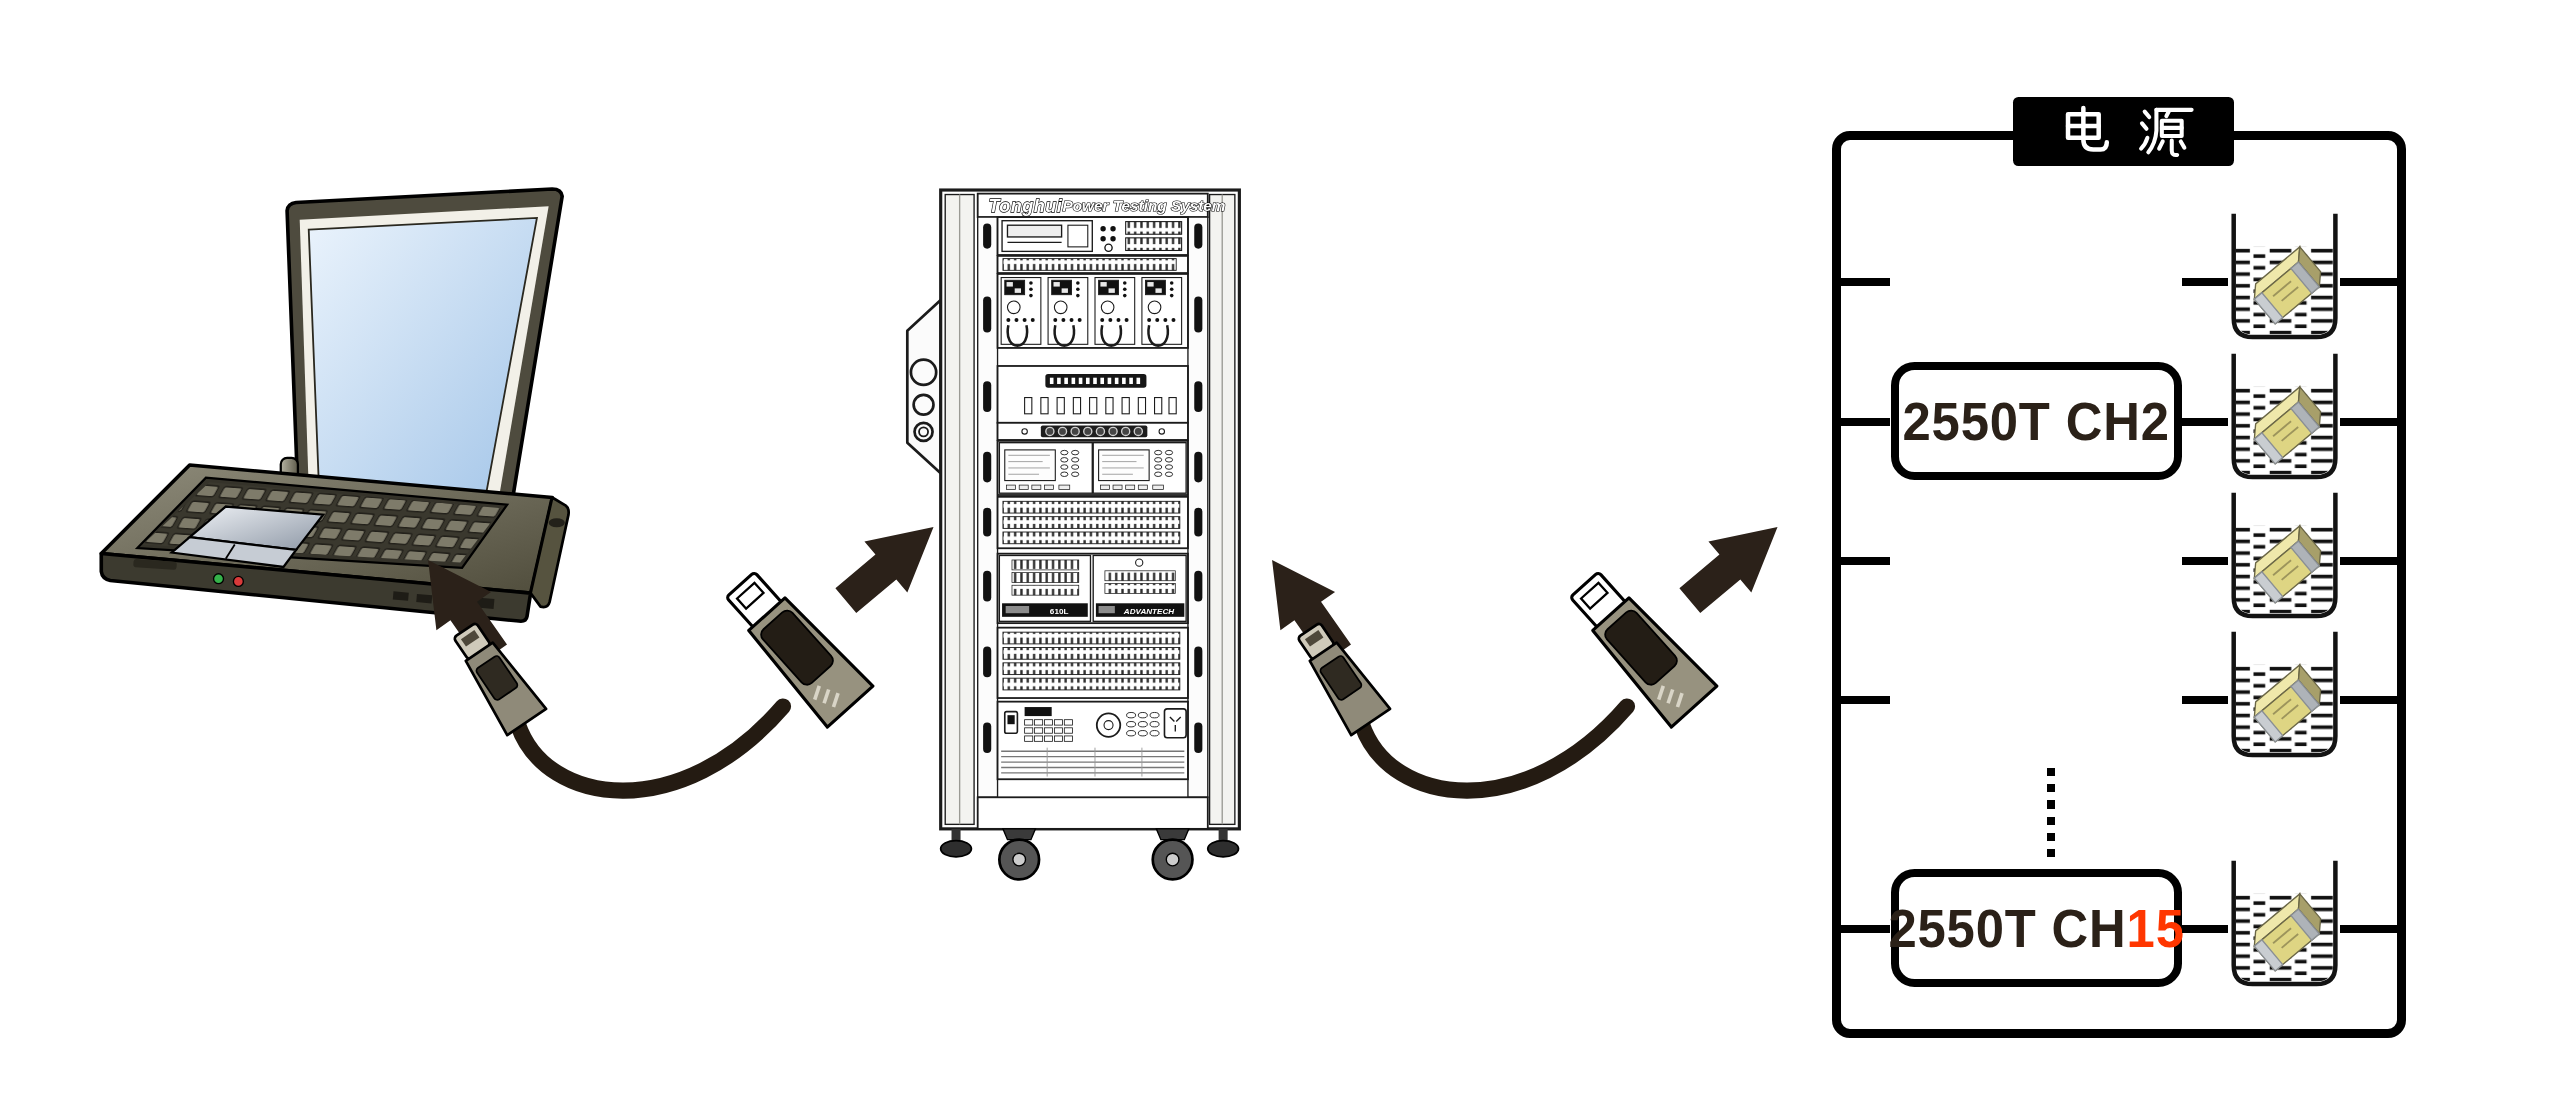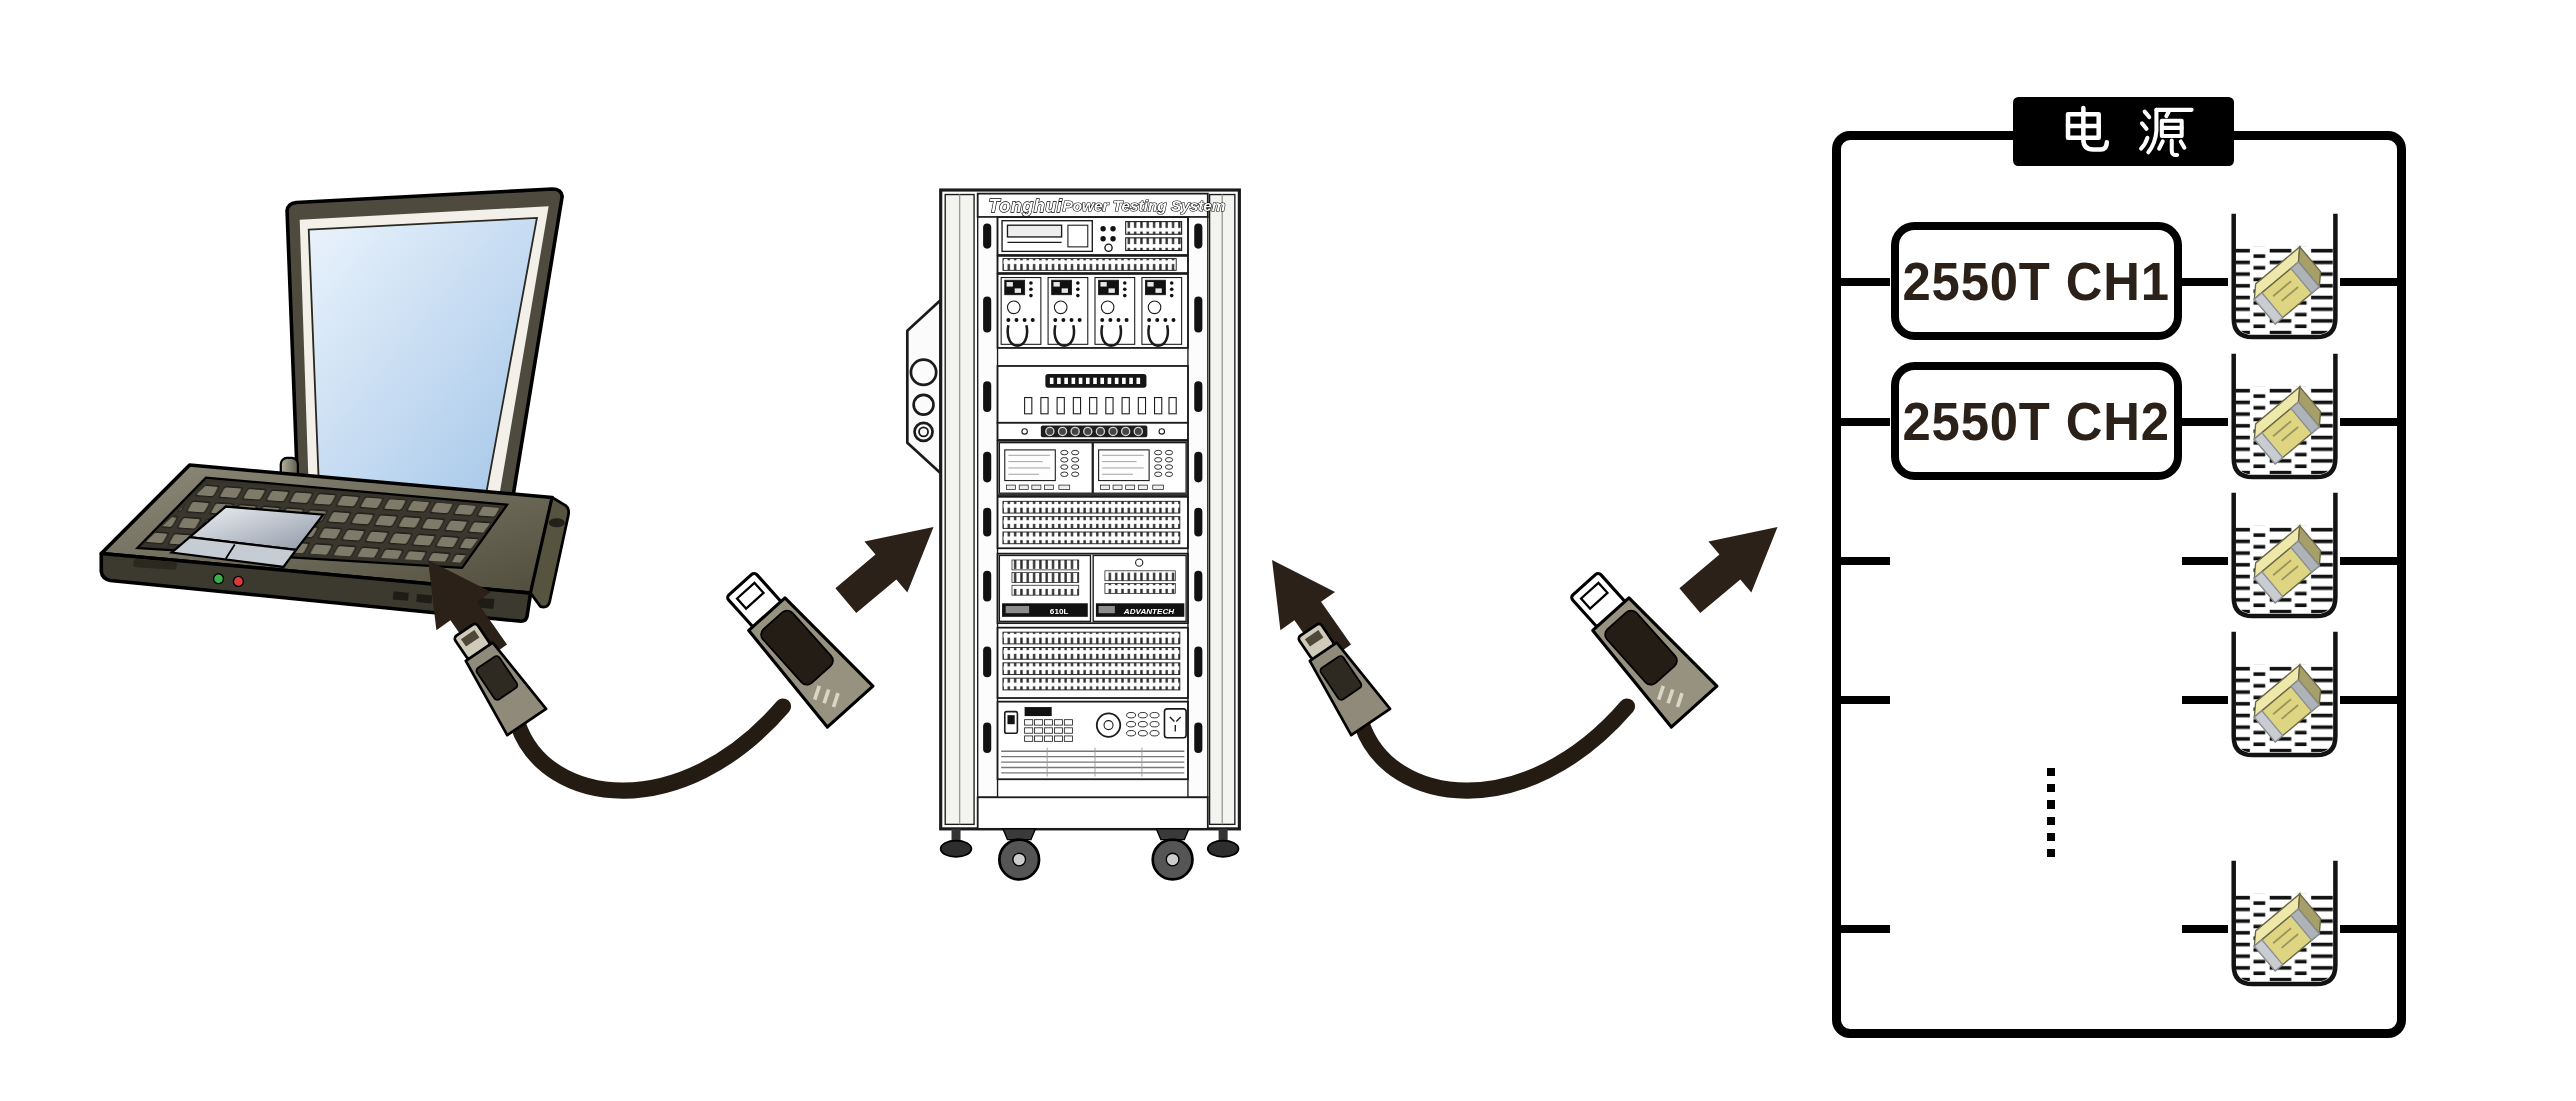--- a/index.html
+++ b/index.html
@@ -497,23 +497,20 @@
         <path d="M-7,-13 H15 V4 H-7 Z"></path>
           <path d="M-7,-5 H15"></path>
         <path d="M4,9 V20 Q4,26 10,25"></path>
           <path d="M-6,10 L-10,18"></path>
           <path d="M14,10 L18,17"></path>
       </g>
     </svg>
   </div>
 
   <div class="stub" style="left:1839px;top:278px;width:51px"></div>
-  <div class="ch-box" style="top:222px">
-    <span class="ch-label"><span>2550T CH</span><span>1</span></span>
-  </div>
   <div class="stub" style="left:2182px;top:278px;width:46px"></div>
   <svg class="abs" style="left:2227px;top:212px" width="116" height="135" viewBox="0 0 128 150">
       <use href="#beaker"></use>
     </svg>
   <div class="stub" style="left:2340px;top:278px;width:59px"></div>
 
   <div class="stub" style="left:1839px;top:418px;width:51px"></div>
   <div class="ch-box" style="top:362px">
     <span class="ch-label"><span>2550T CH</span><span>2</span></span>
   </div>
@@ -533,20 +530,23 @@
   <div class="stub" style="left:1839px;top:696px;width:51px"></div>
   <div class="stub" style="left:2182px;top:696px;width:46px"></div>
   <svg class="abs" style="left:2227px;top:630px" width="116" height="135" viewBox="0 0 128 150">
       <use href="#beaker"></use>
     </svg>
   <div class="stub" style="left:2340px;top:696px;width:59px"></div>
 
   <div class="dots-v"></div>
 
   <div class="stub" style="left:1839px;top:925px;width:51px"></div>
+  <div class="ch-box" style="top:869px">
+    <span class="ch-label"><span>2550T CH</span><span class="hot">15</span></span>
+  </div>
   <div class="stub" style="left:2182px;top:925px;width:46px"></div>
   <svg class="abs" style="left:2227px;top:859px" width="116" height="135" viewBox="0 0 128 150">
       <use href="#beaker"></use>
     </svg>
   <div class="stub" style="left:2340px;top:925px;width:59px"></div>
 
   <span class="sr-only">研华科技 610L</span>
 
 </div>
 

